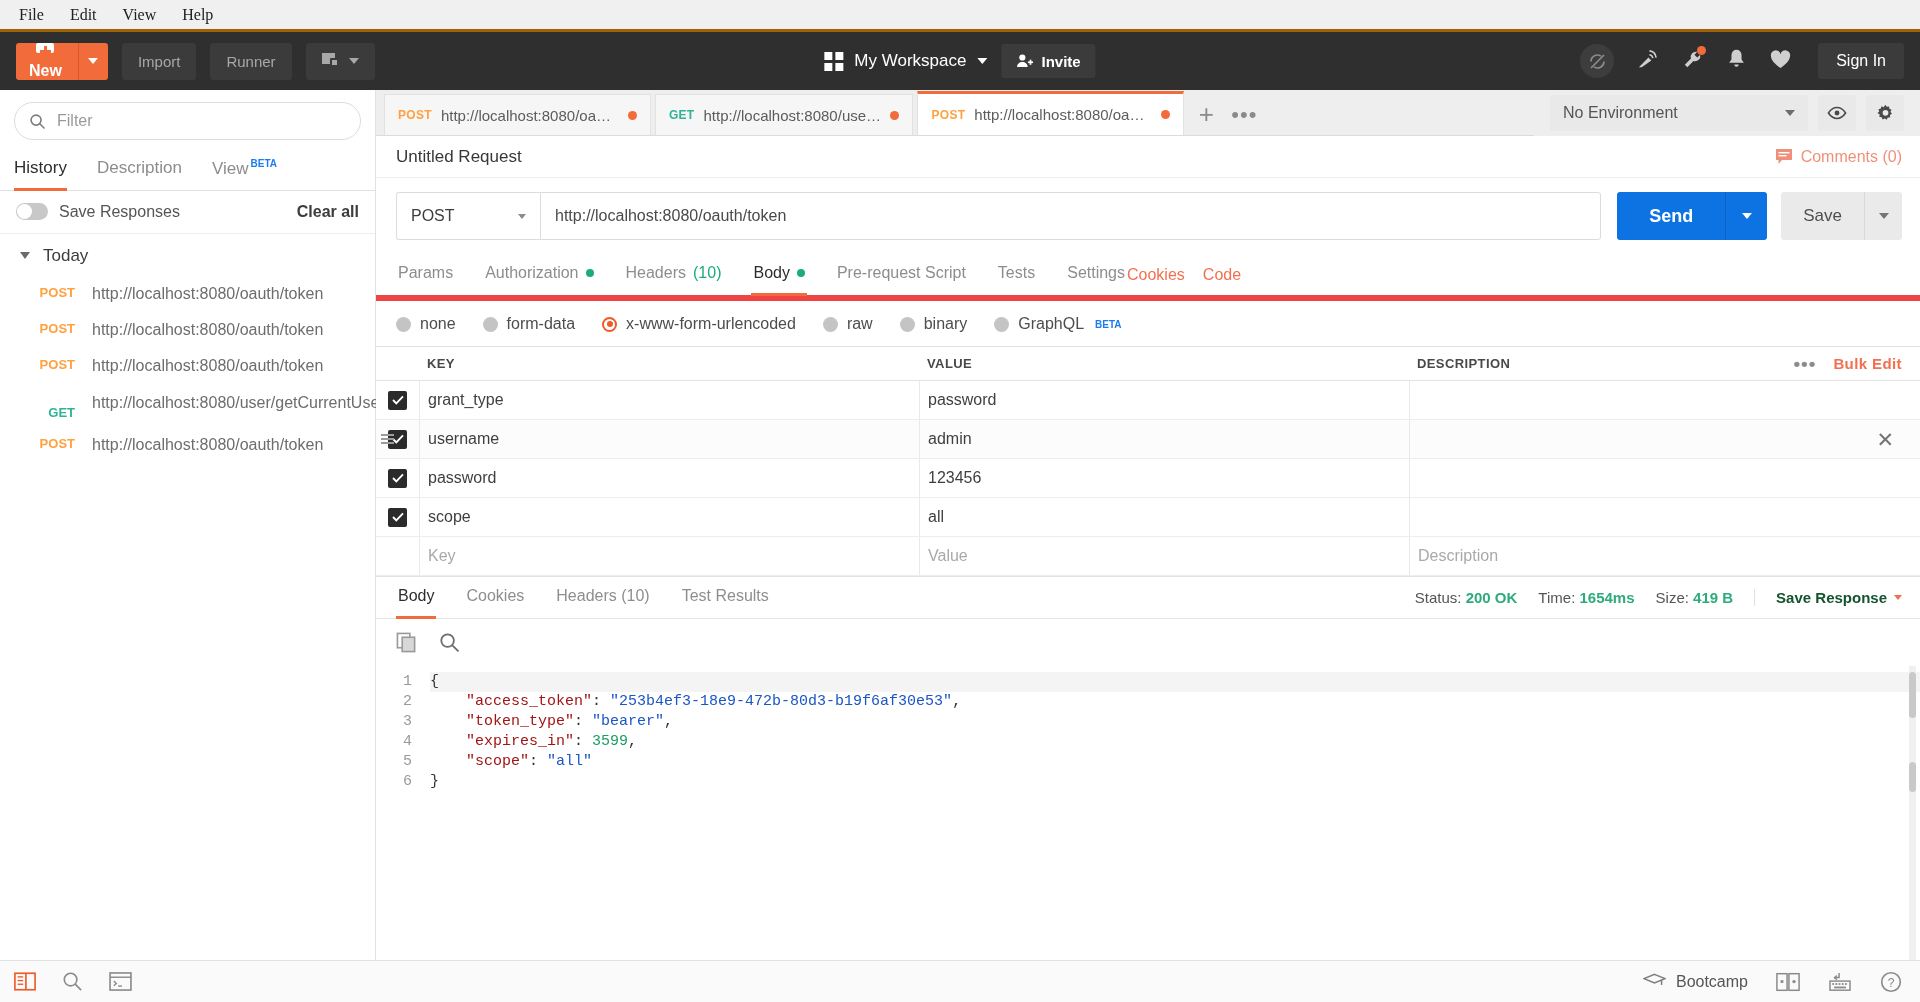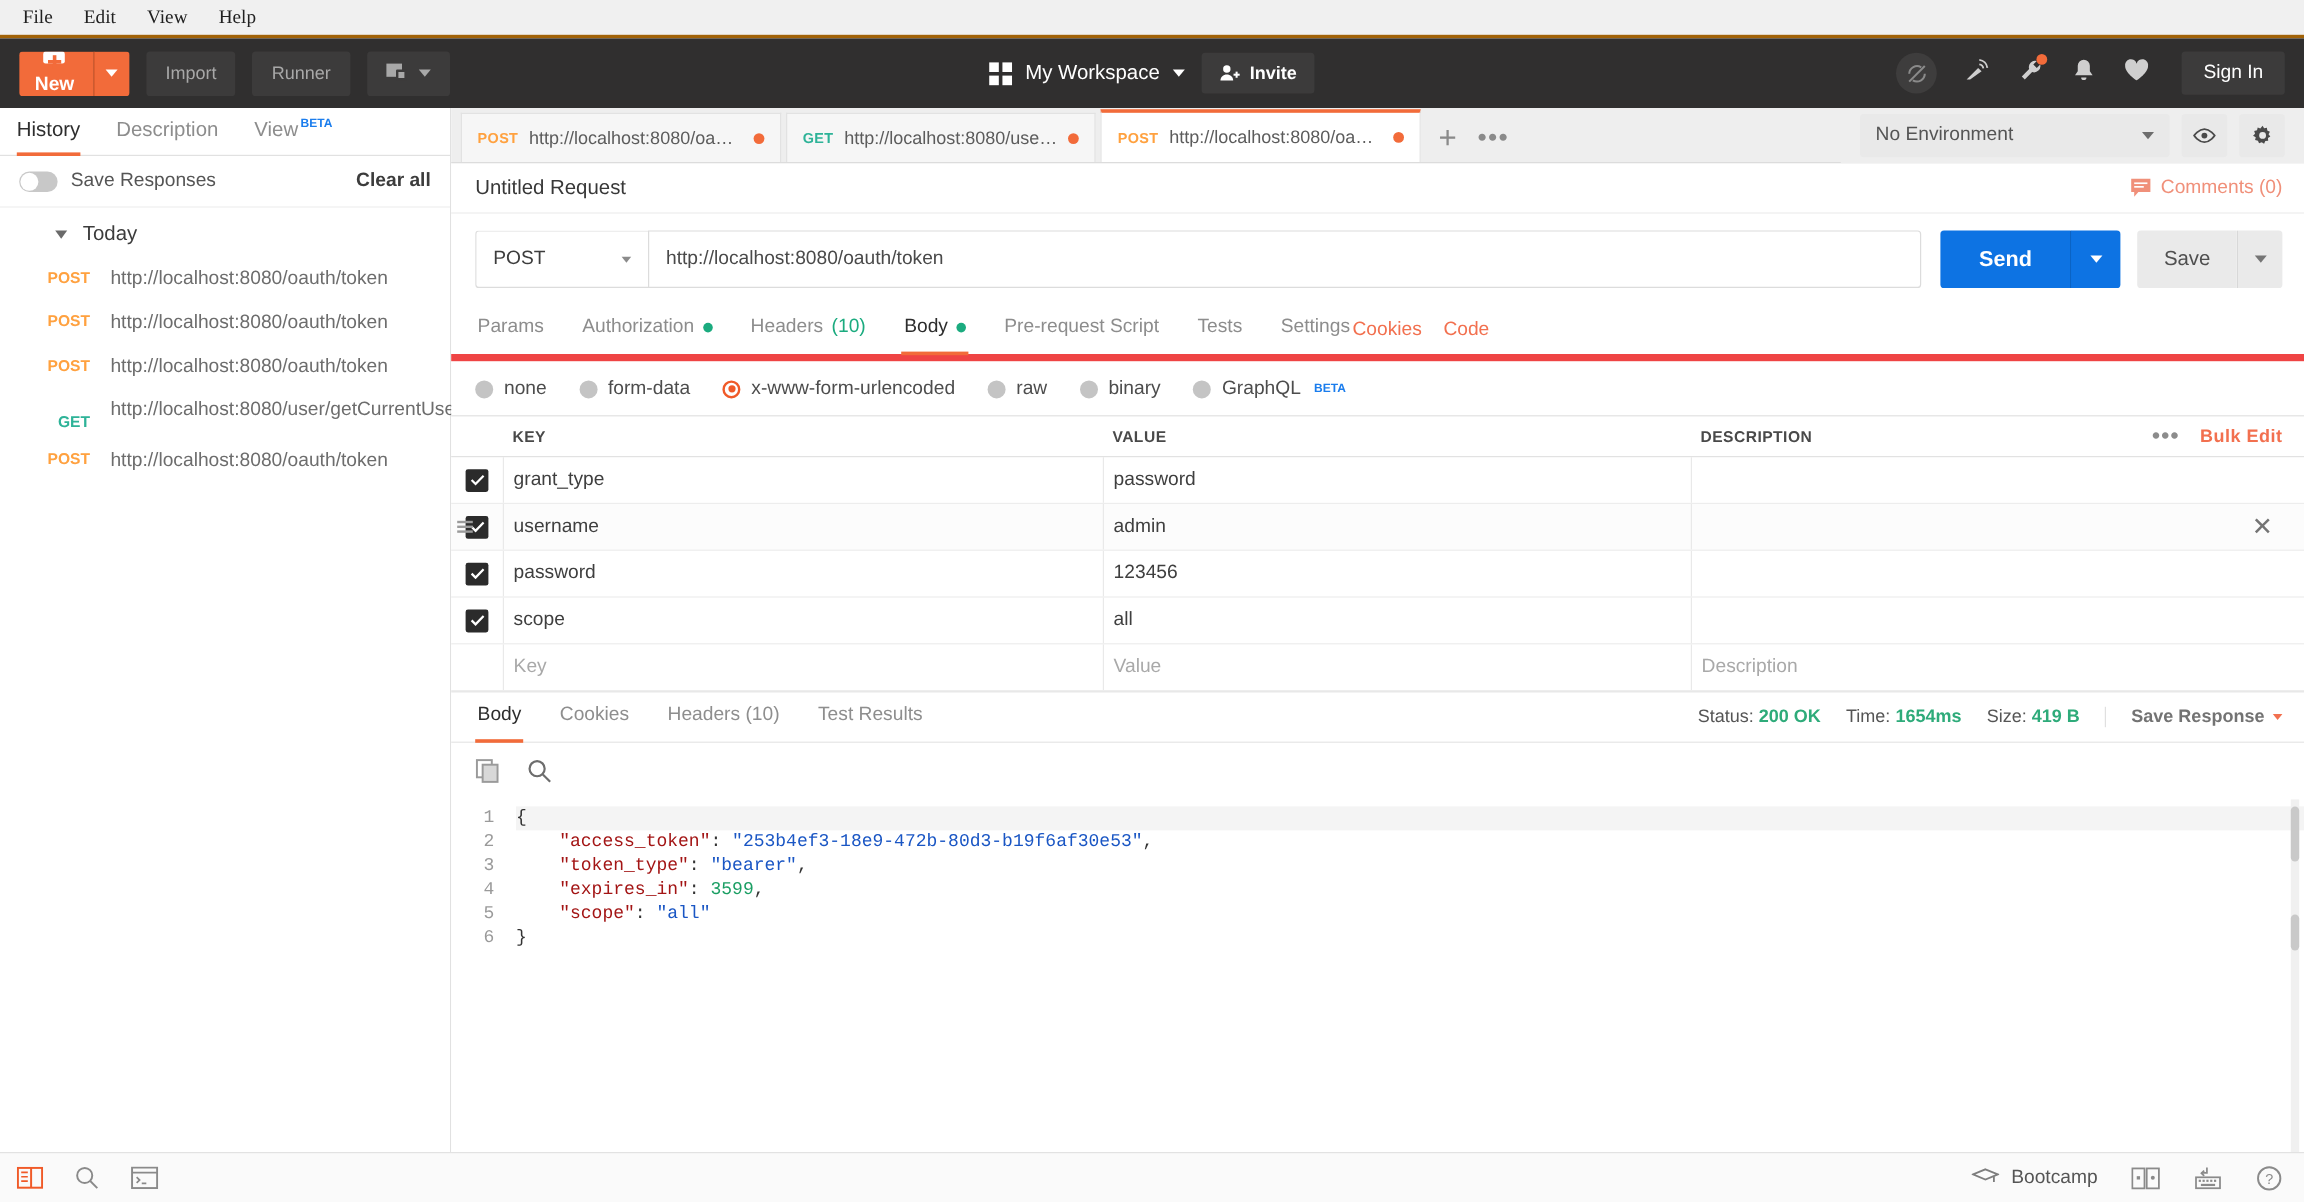--- a/index.html
+++ b/index.html
@@ -126,21 +126,21 @@
   .toggle {
     width: 32px; height: 17px; border-radius: 9px; background: #c8c8c8; position: relative; cursor: pointer;
   }
   .toggle i {
     position: absolute; left: 1px; top: 1px; width: 15px; height: 15px;
     border-radius: 50%; background: #fff; display: block;
   }
   .saverow .lbl { font-size: 16px; color: #555; }
   .clearall { font-size: 16px; color: #3c3c3c; font-weight: bold; cursor: pointer; }
   .grouprow {
-    display: flex; align-items: center; gap: 13px; padding: 12px 18px 10px 20px; margin-left: 26px;
+    display: flex; align-items: center; gap: 13px; padding: 12px 18px 10px 20px;
   }
   .tri-d { width: 0; height: 0; border-left: 5px solid transparent; border-right: 5px solid transparent; border-top: 7px solid #6a6a6a; }
   .grouprow .gt { font-size: 17px; color: #3c3c3c; }
   .histitem {
     display: flex; align-items: flex-start; gap: 0; padding: 7px 18px 7px 0; cursor: pointer;
   }
   .histitem .meth {
     width: 92px; flex-shrink: 0; text-align: right; padding-right: 17px;
     font-size: 13px; font-weight: bold; padding-top: 2px;
   }
@@ -298,21 +298,21 @@
   .rsptab {
     font-size: 16px; color: #8e8e8e; padding: 10px 2px 13px 2px; cursor: pointer; position: relative;
   }
   .rsptab.active { color: #2d2d2d; }
   .rsptab.active::after {
     content: ""; position: absolute; left: 0; right: 0; bottom: -1px; height: 3px; background: #f26b3a;
   }
   .statusgrp { display: flex; align-items: center; gap: 21px; font-size: 15px; color: #555; }
   .statusgrp .val { color: #2eab7a; font-weight: bold; }
   .saveresp {
-    color: #737373; font-size: 15px; font-weight: bold; display: flex; align-items: center;
+    color: #14532d; font-size: 15px; font-weight: bold; display: flex; align-items: center;
     gap: 7px; cursor: pointer; border-left: 1px solid #e0e0e0; padding-left: 21px;
   }
   .fmtbar {
     display: flex; align-items: center; gap: 10px; padding: 13px 18px 13px 20px; justify-content: space-between;
   }
   .fmtleft { display: flex; align-items: center; gap: 10px; }
   .fmtgroup { display: flex; background: #efefef; border-radius: 3px; height: 36px; align-items: center; }
   .fmtitem {
     font-size: 16px; color: #8a8a8a; padding: 0 17px; cursor: pointer; line-height: 36px; white-space: nowrap;
   }
@@ -439,20 +439,29 @@
         <path d="M12 20S2 13.5 2 7.6A5.1 5.1 0 0 1 12 5.4 5.1 5.1 0 0 1 22 7.6C22 13.5 12 20 12 20z" fill="#cfcfcf"></path>
       </svg>
     </div>
     <div class="signin">Sign In</div>
   </div>
 </div>
 
 <div class="workspace">
 
   <div class="sidebar">
+    <div class="filterwrap">
+      <div class="filterbox">
+        <svg width="17" height="17" viewBox="0 0 18 18">
+          <circle cx="7.5" cy="7.5" r="5.3" stroke="#7d7d7d" stroke-width="1.7" fill="none"></circle>
+          <line x1="11.4" y1="11.4" x2="16.4" y2="16.4" stroke="#7d7d7d" stroke-width="1.7"></line>
+        </svg>
+        <input type="text" placeholder="Filter" style="">
+      </div>
+    </div>
     <div class="sbtabs">
       <div class="sbtab active">
         <span>History</span>
       </div>
       <div class="sbtab">
         <span>Description</span>
       </div>
       <div class="sbtab">
         <span>View</span><span class="beta-sup">BETA</span>
       </div>

